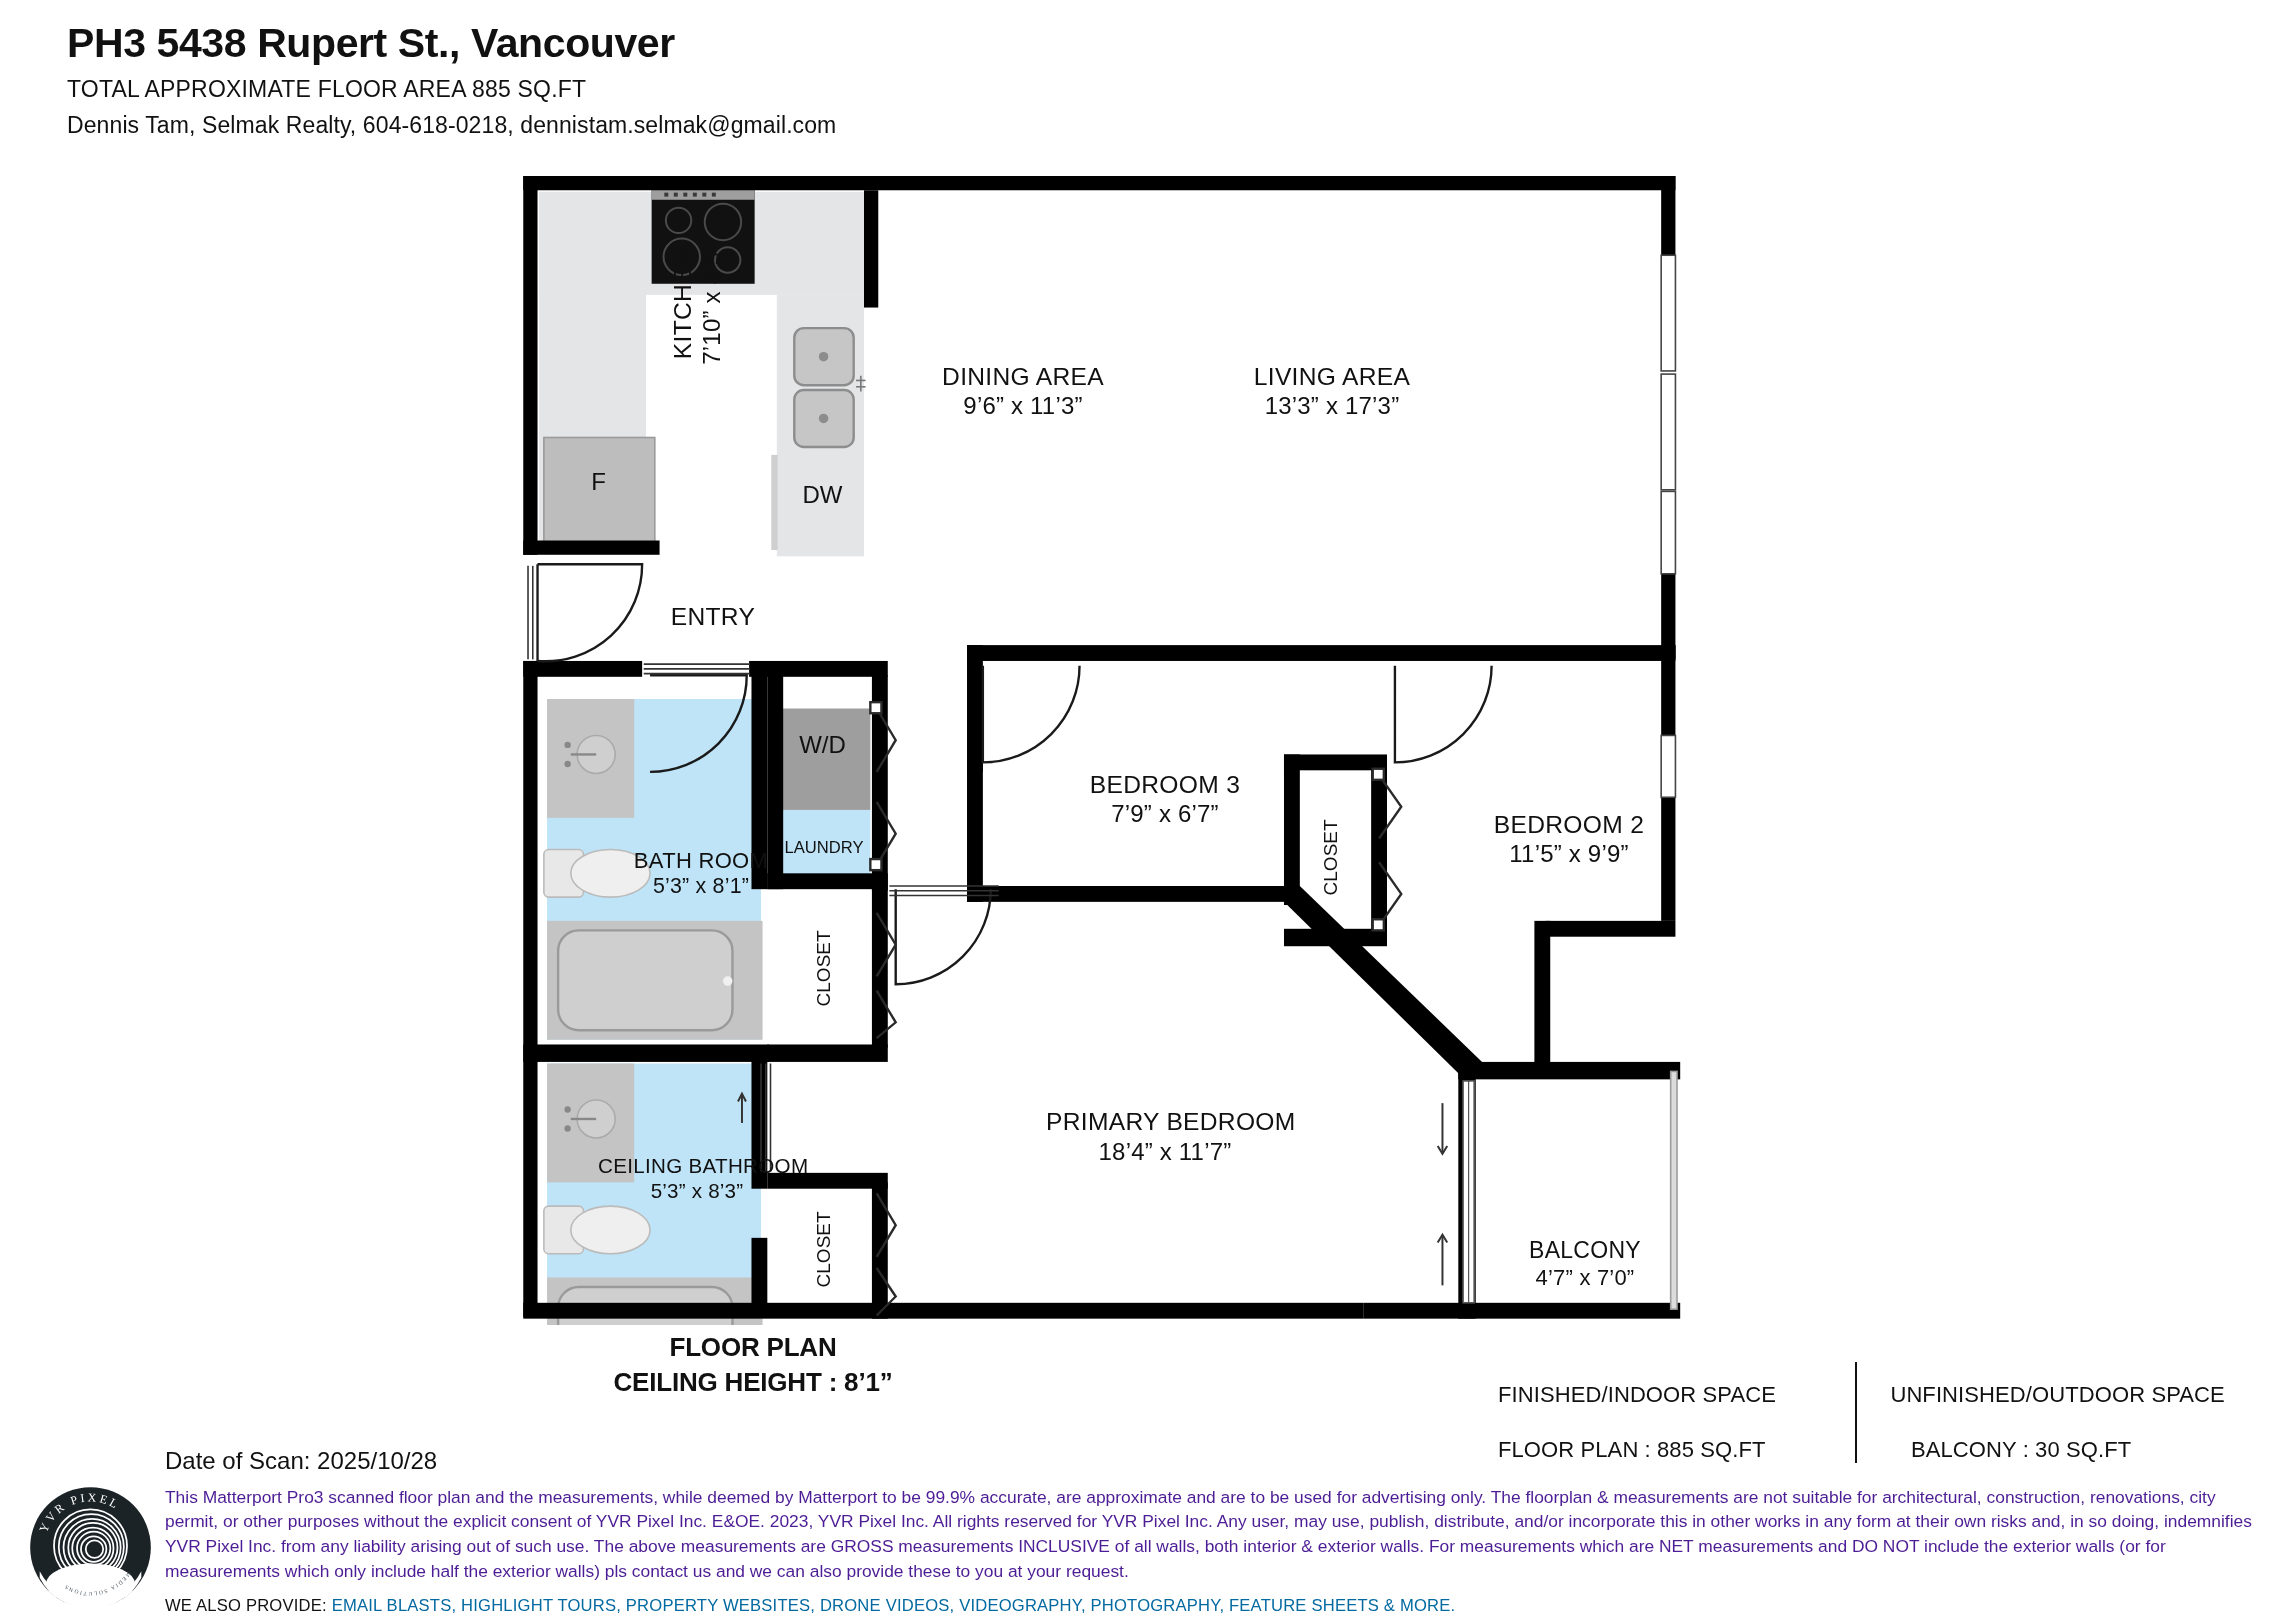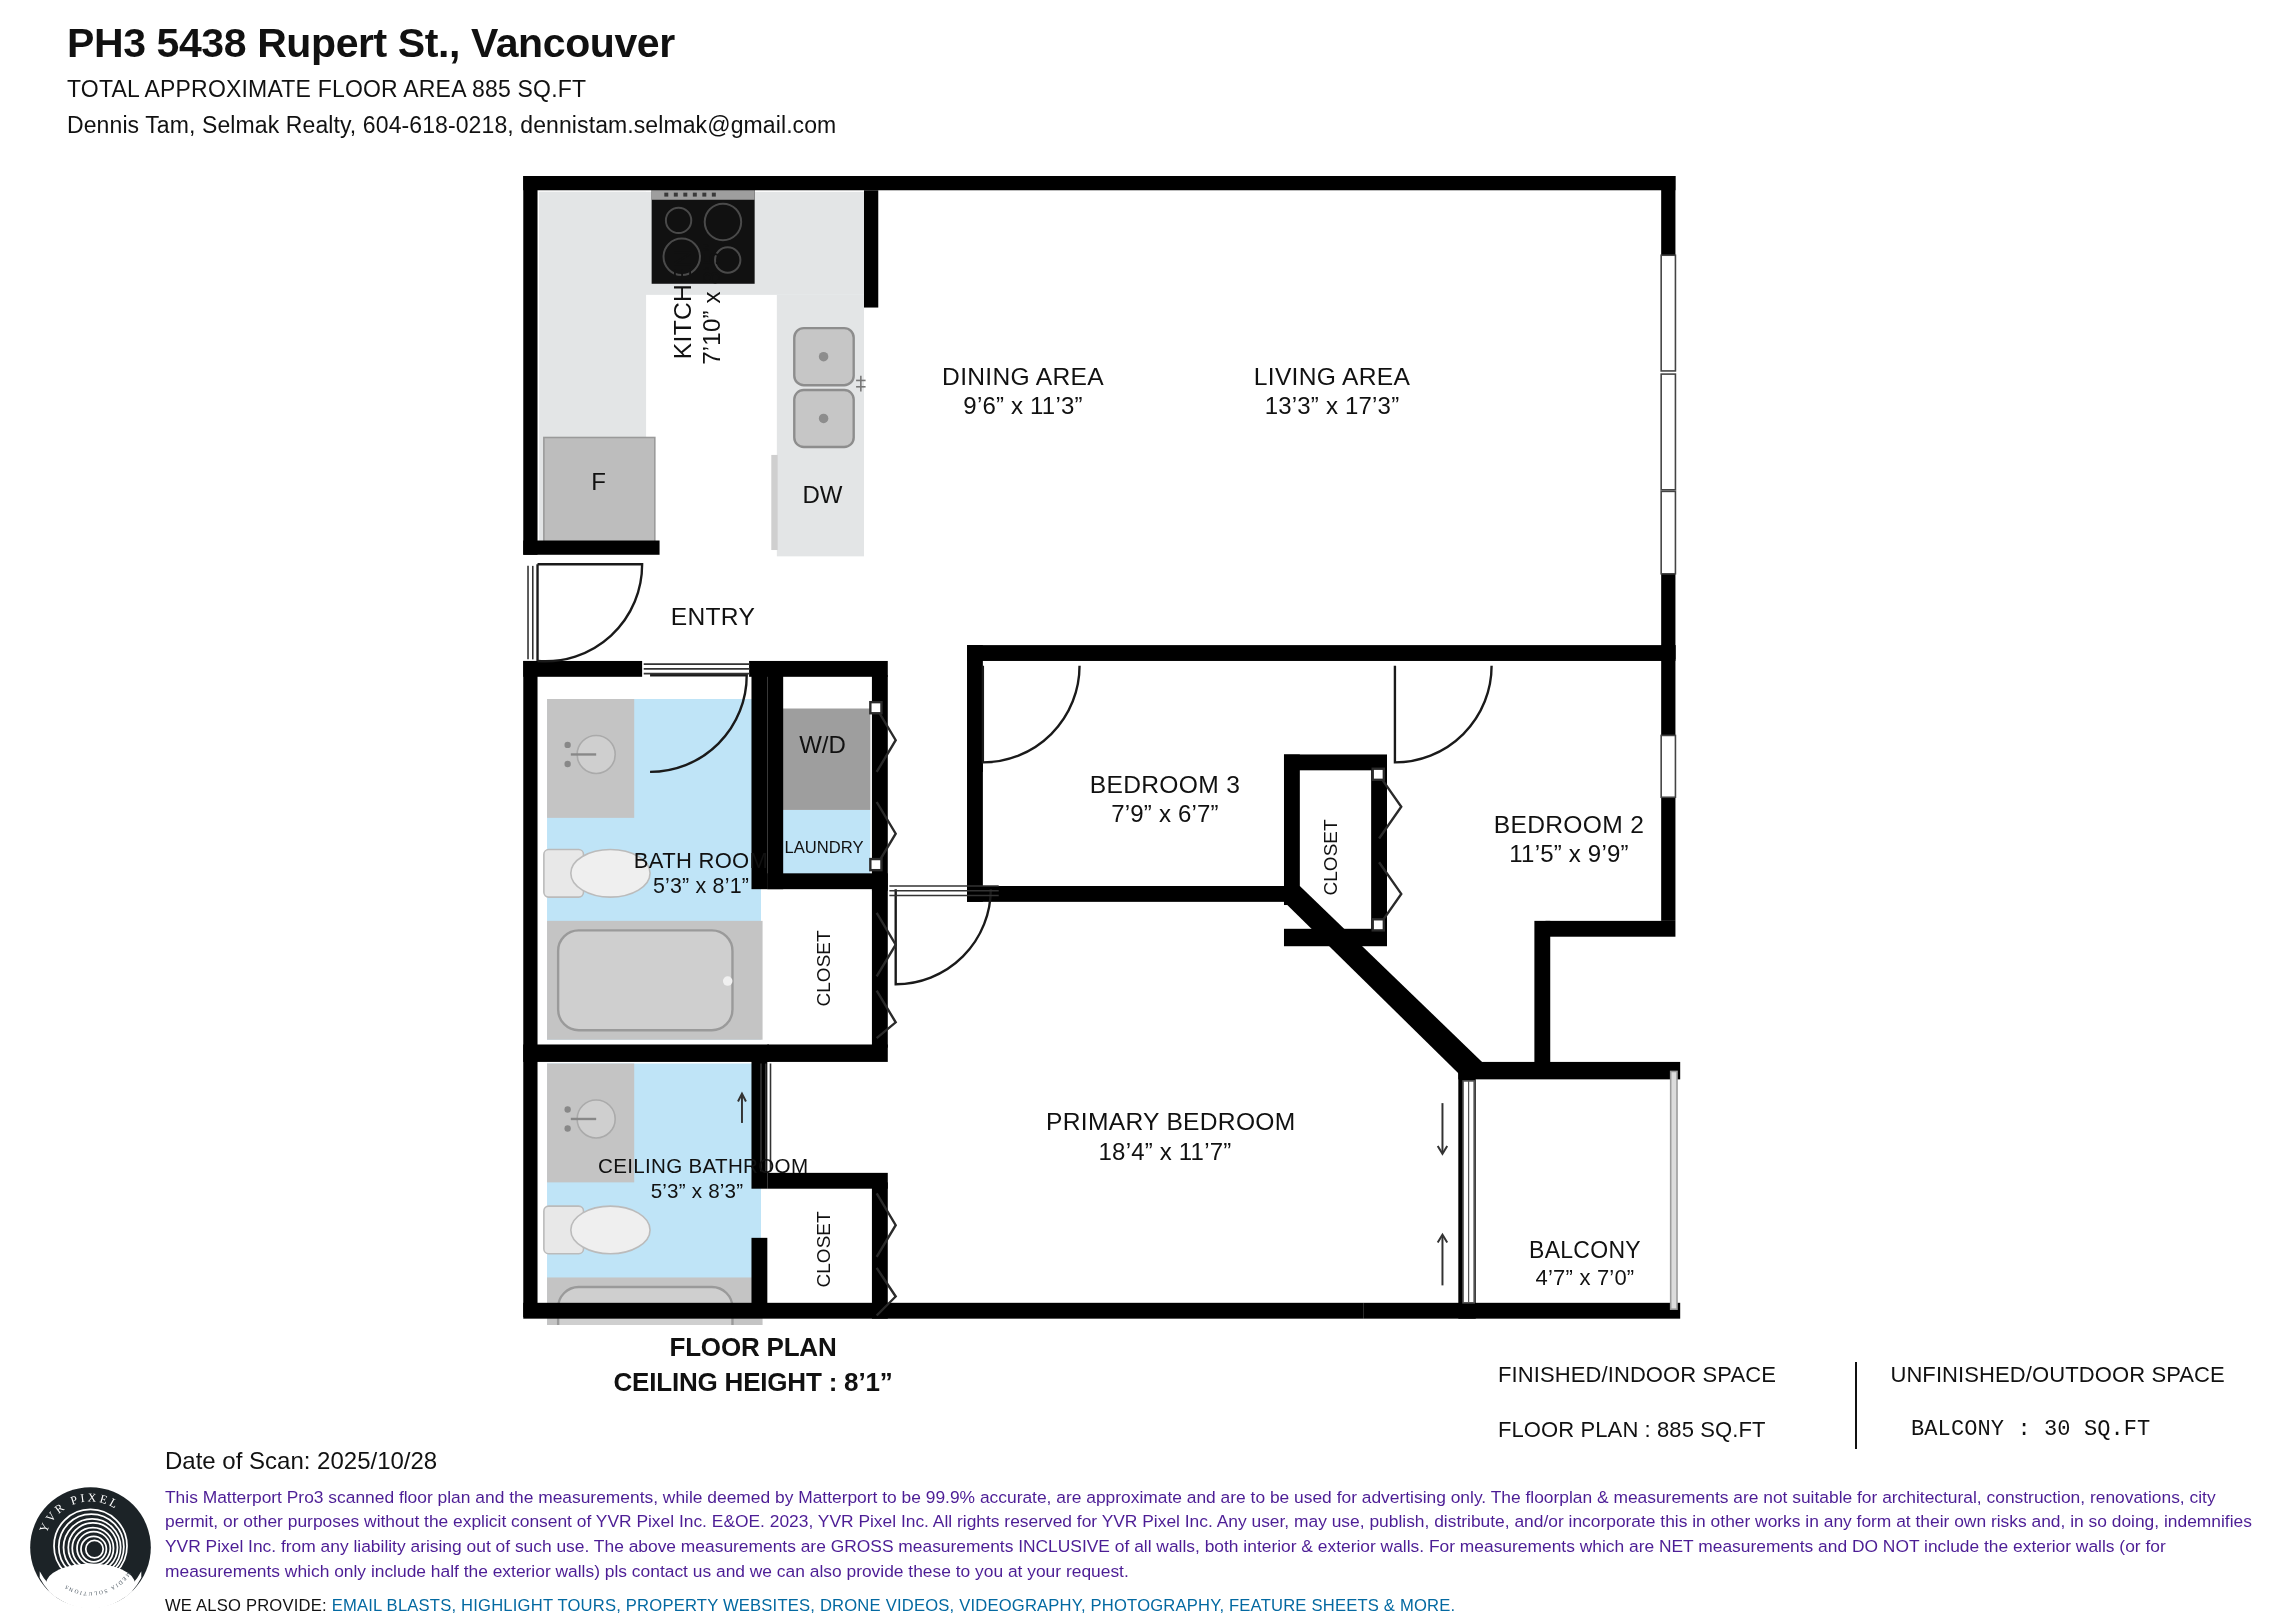--- a/index.html
+++ b/index.html
@@ -65,26 +65,26 @@
 
   
   #area-legend {
     position: absolute; left: 1498px; top: 1362px;
     width: 761px;
   }
   .legend-row { display: flex; align-items: flex-start; }
   .legend-col { }
   .legend-col.left  { width: 357px; text-align: left; }
   .legend-col.right { width: 373px; text-align: left; padding-left: 33px; }
-  .legend-head { font-size: 22px; font-weight: 400; letter-spacing: 0.1px; white-space: nowrap; }
+  .legend-head { font-size: 22px; font-weight: 400; letter-spacing: 0.1px; white-space: nowrap; margin-top: 20px; }
   .legend-val  { font-size: 22px; font-weight: 400; margin-top: 28.5px; letter-spacing: 0.1px; white-space: nowrap; }
   .legend-divider {
     width: 2.4px; background: #111; align-self: stretch; min-height: 87px;
   }
-  .legend-col.right .legend-val { padding-left: 20.6px; font-family: Liberation Mono, monospace; }
+  .legend-col.right .legend-val { padding-left: 20.6px; }
 
   
   #logo {
     position: absolute; left: 27px; top: 1484px;
     width: 127px; height: 127px;
   }
   #footer { position: absolute; left: 165px; top: 1447px; width: 2108px; }
   #date-scan {
     font-size: 24px; font-weight: 400; margin-bottom: 9.5px;
   }

